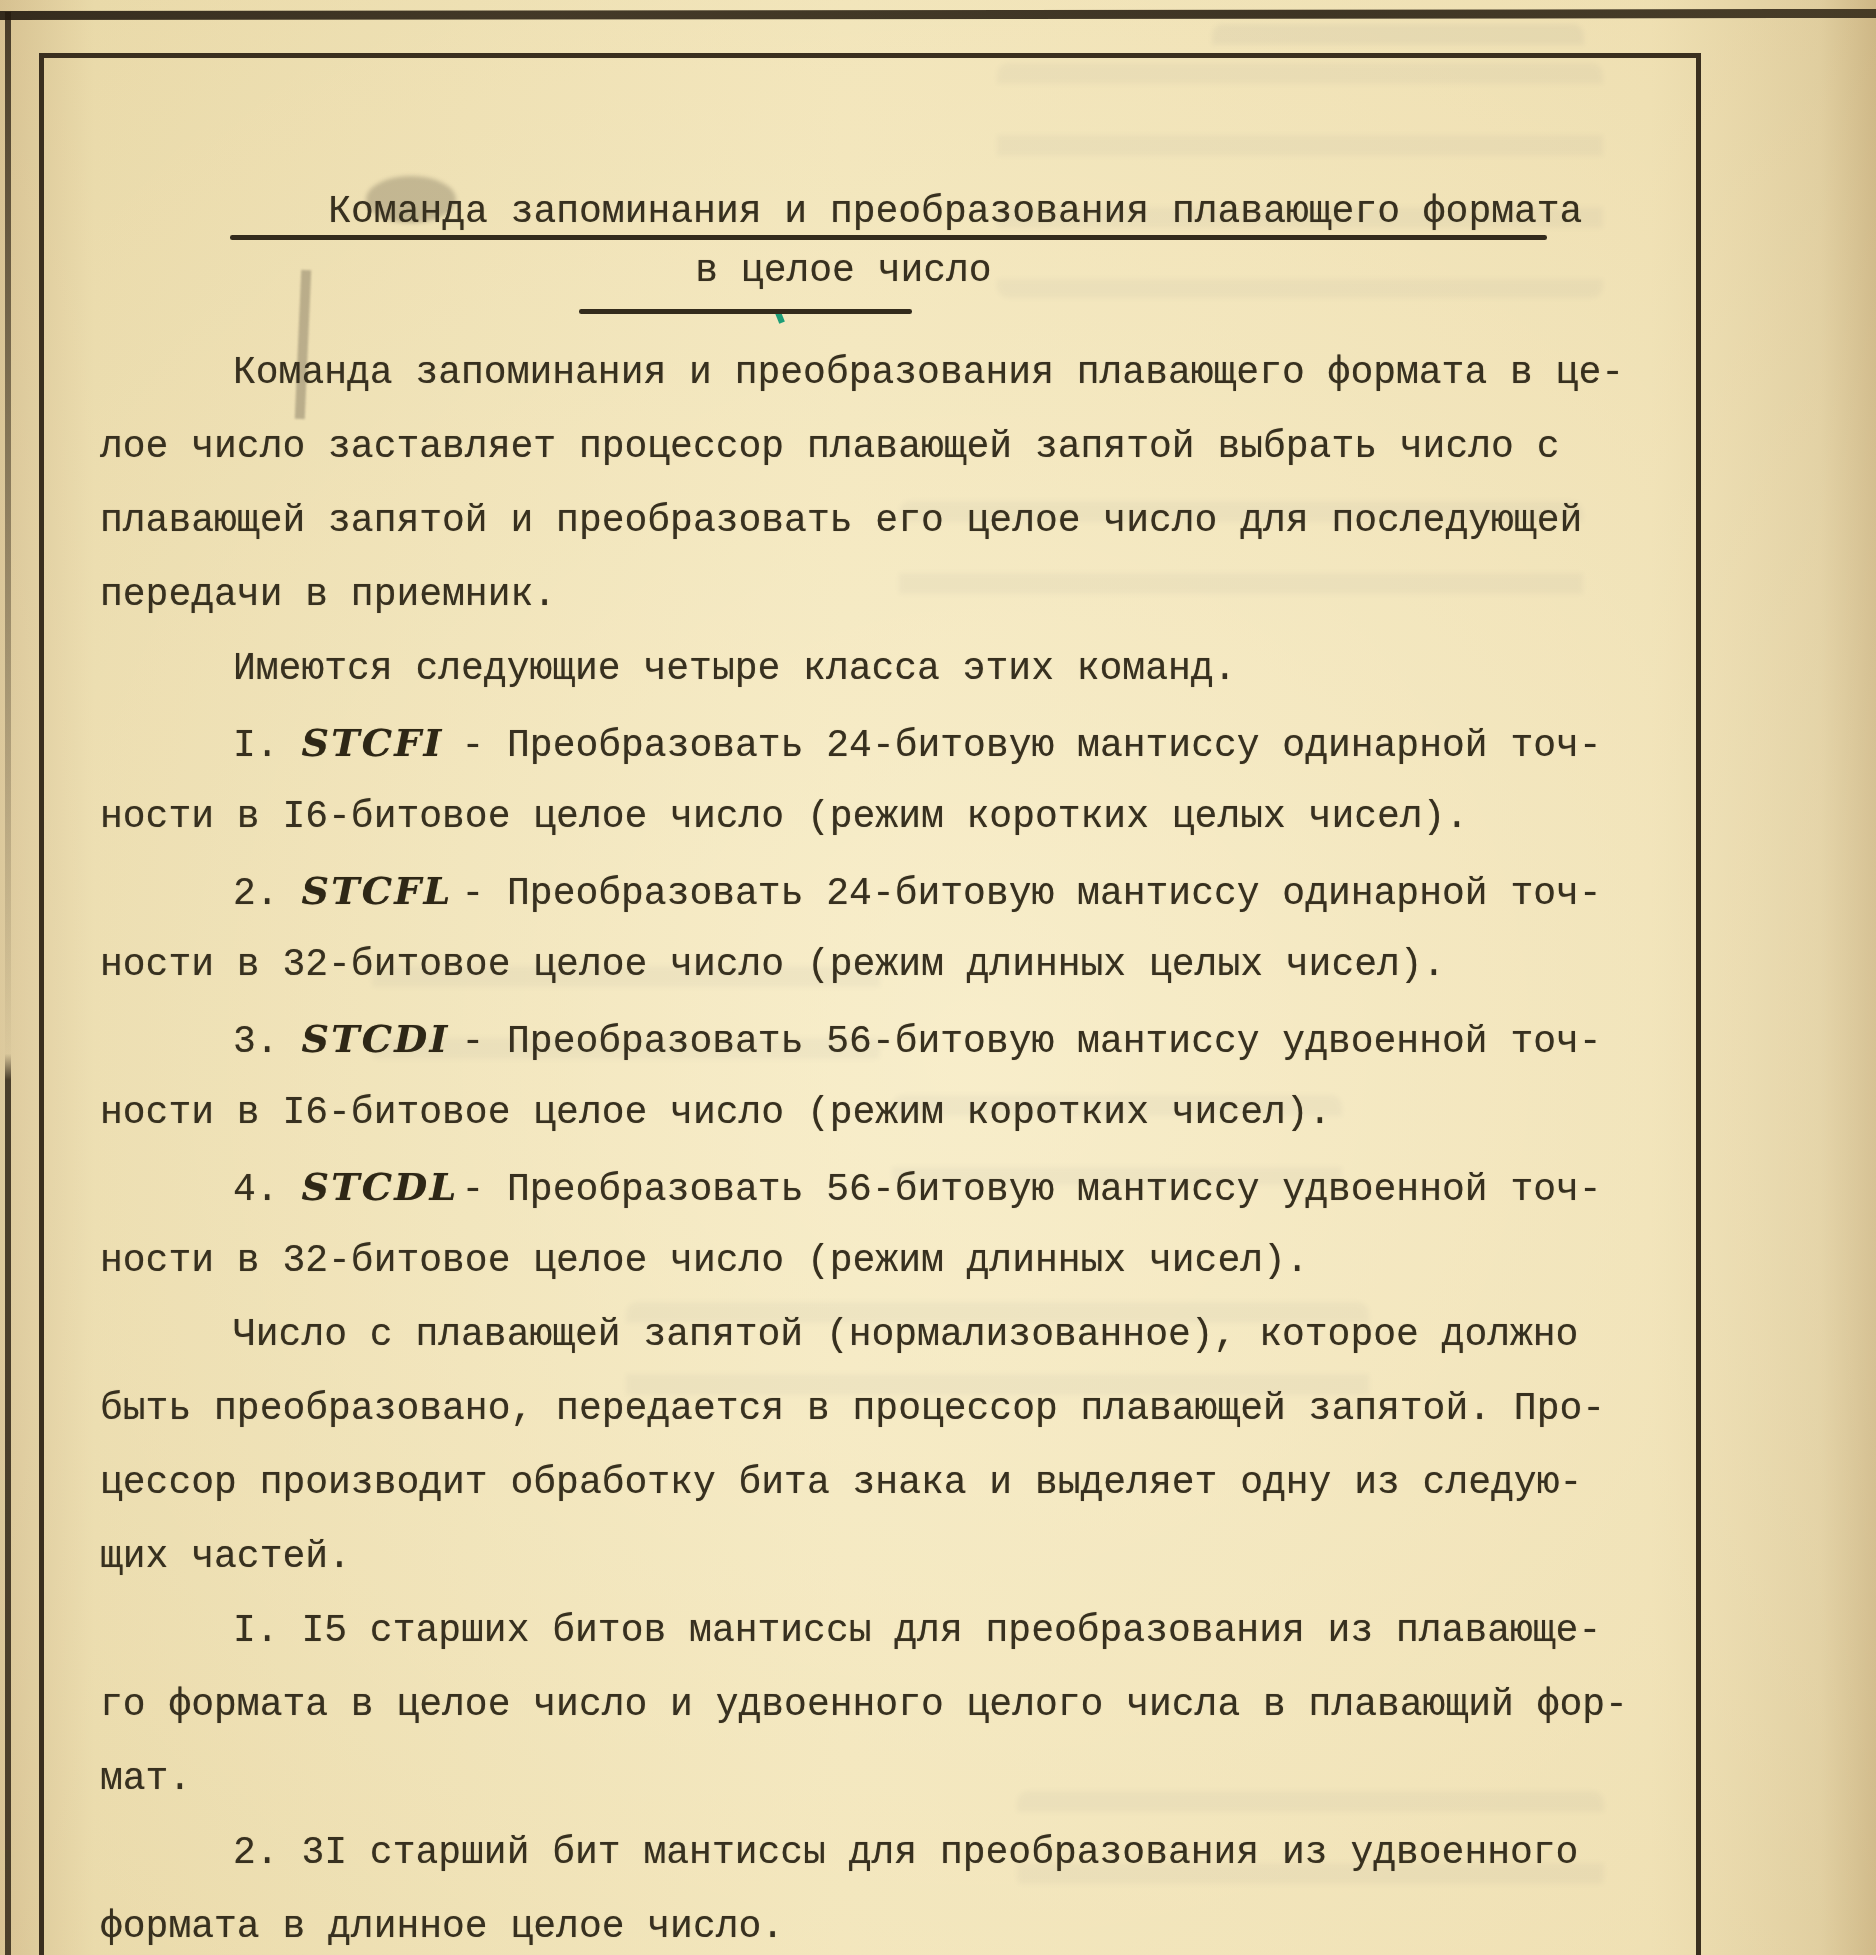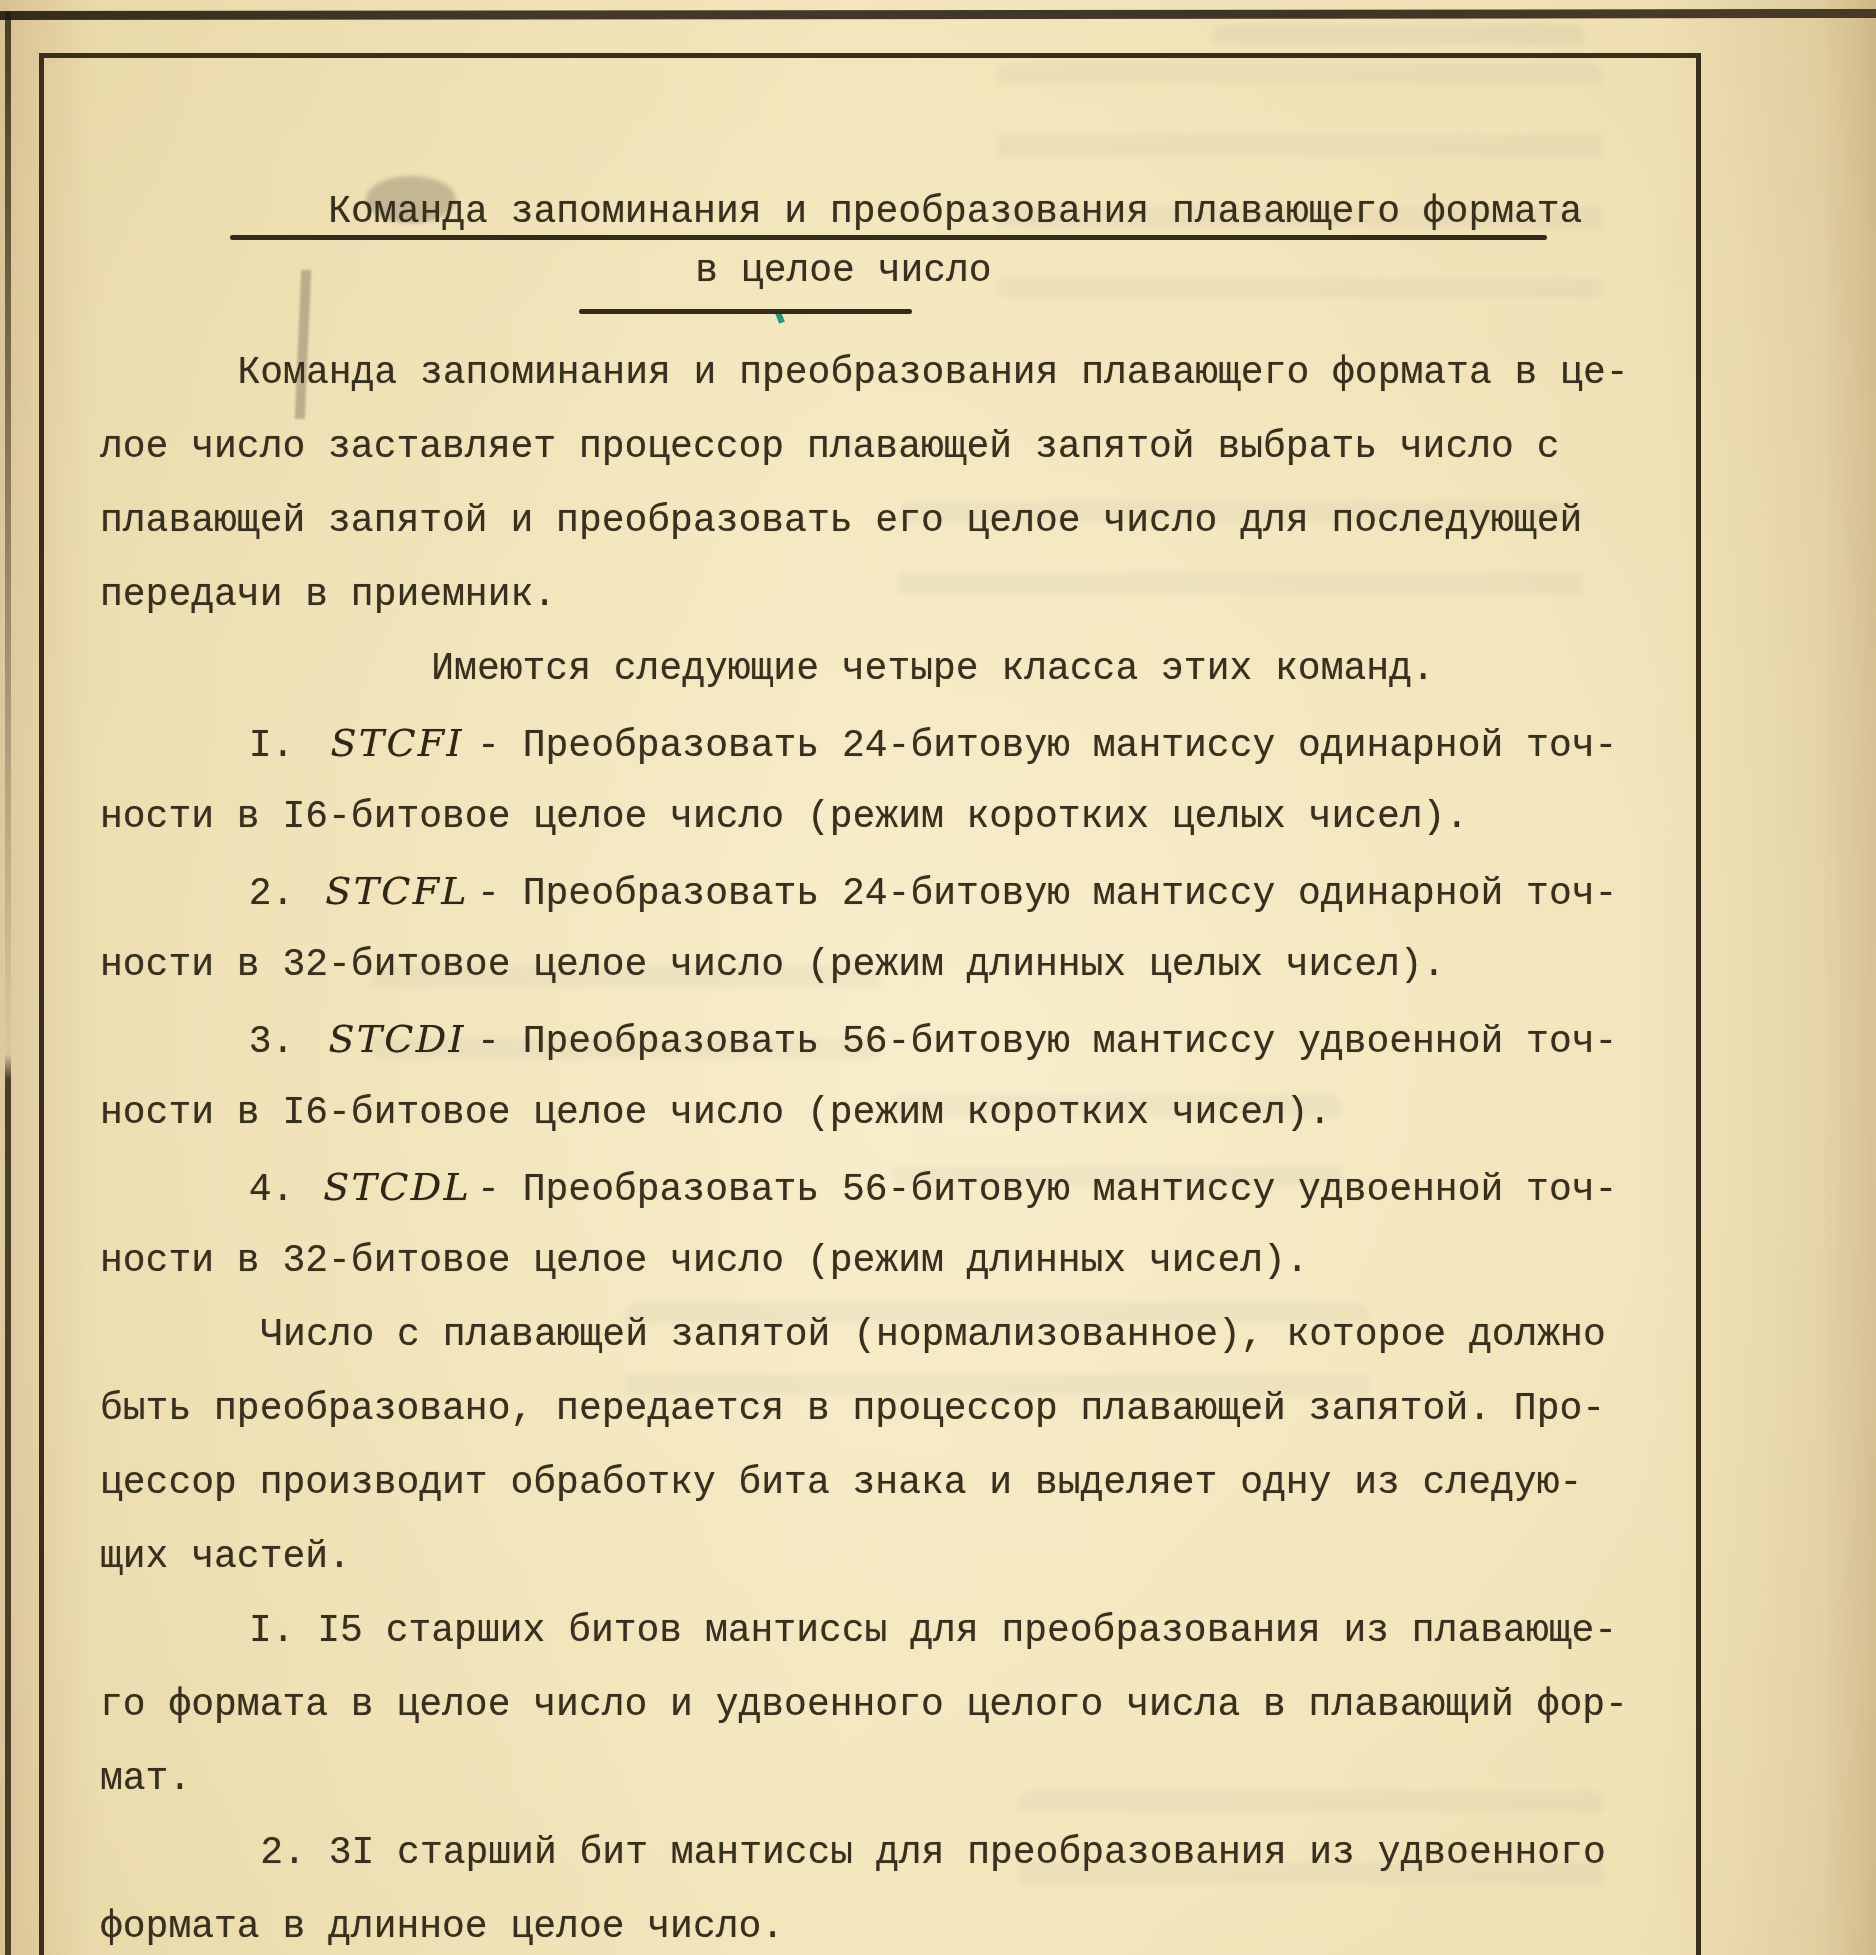--- a/index.html
+++ b/index.html
@@ -38,24 +38,24 @@
 
   
   .mono { font-family:"Liberation Mono", monospace; font-size:38px; letter-spacing:0;
     color:#37301f; text-shadow:0 0 0.8px rgba(55,48,31,.55); white-space:pre; }
 
   .title-line { position:absolute; }
 
   .body { position:absolute; left:100px; top:336px; width:1533px; }
   .line { height:74px; line-height:74px; }
   .line .tx { white-space:pre; }
-  .line.indent { text-indent:133px;text-align:center; }
+  .line.indent { text-indent:133px; }
 
   .hw { display:inline-block; width:160px; font-family:"DejaVu Serif", serif;
-    font-style:italic; font-weight:400; font-size:38px; letter-spacing:2.3px;
+    font-style:italic; font-weight:700; font-size:38px; letter-spacing:2.3px;
     color:#2e2716; text-shadow:0 0 0.8px rgba(46,39,22,.5); text-indent:0; }
 </style>
 </head>
 <body>
 
 <div class="page">
 
   <div class="edge-top"></div>
   <div class="edge-left"></div>
 

